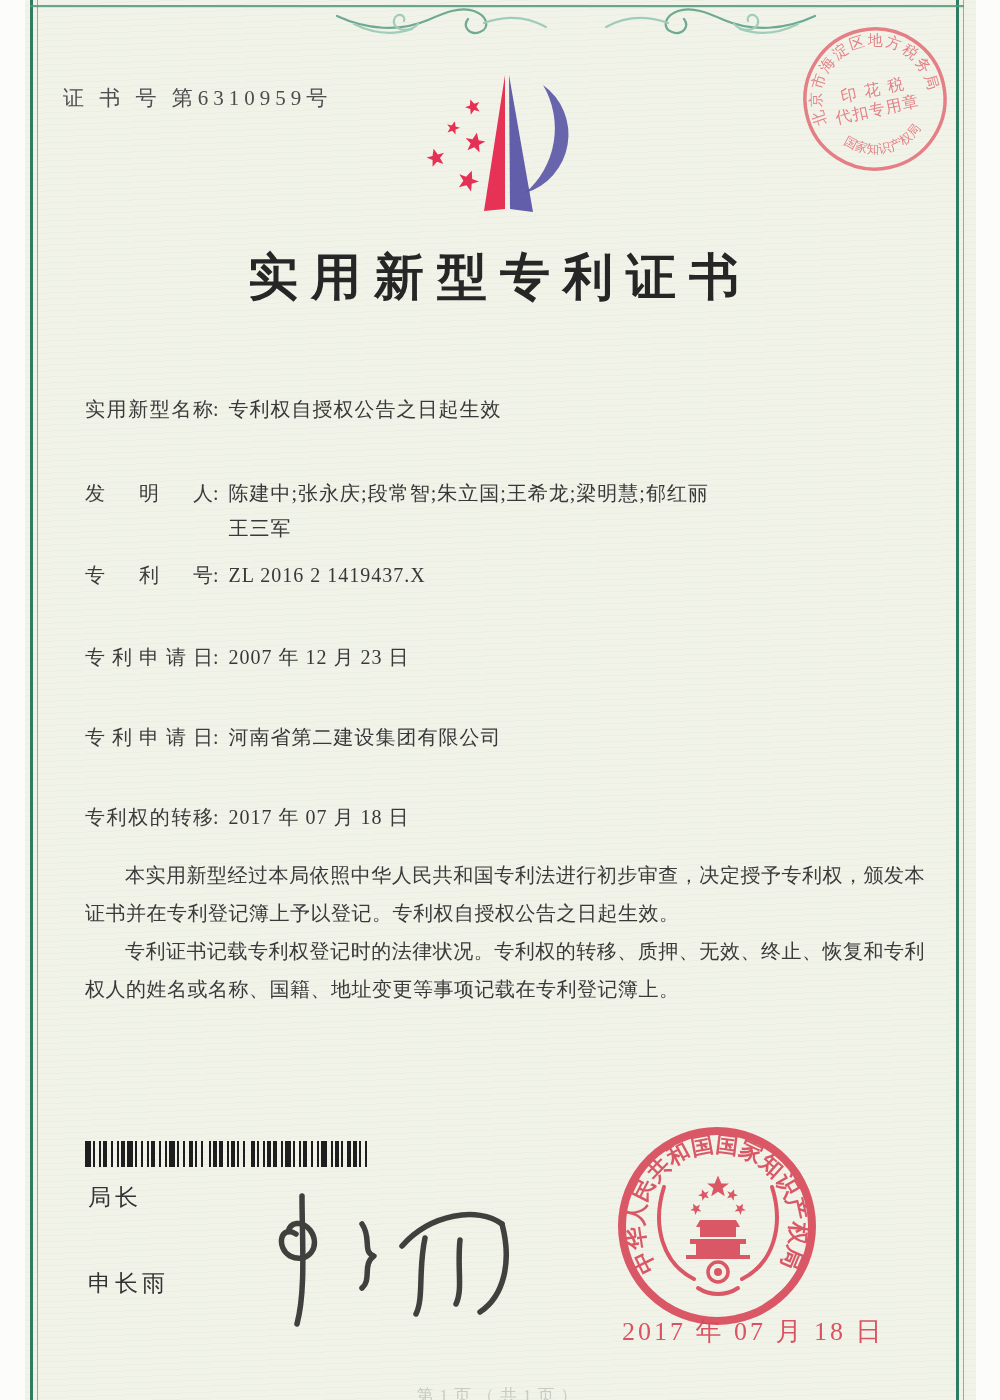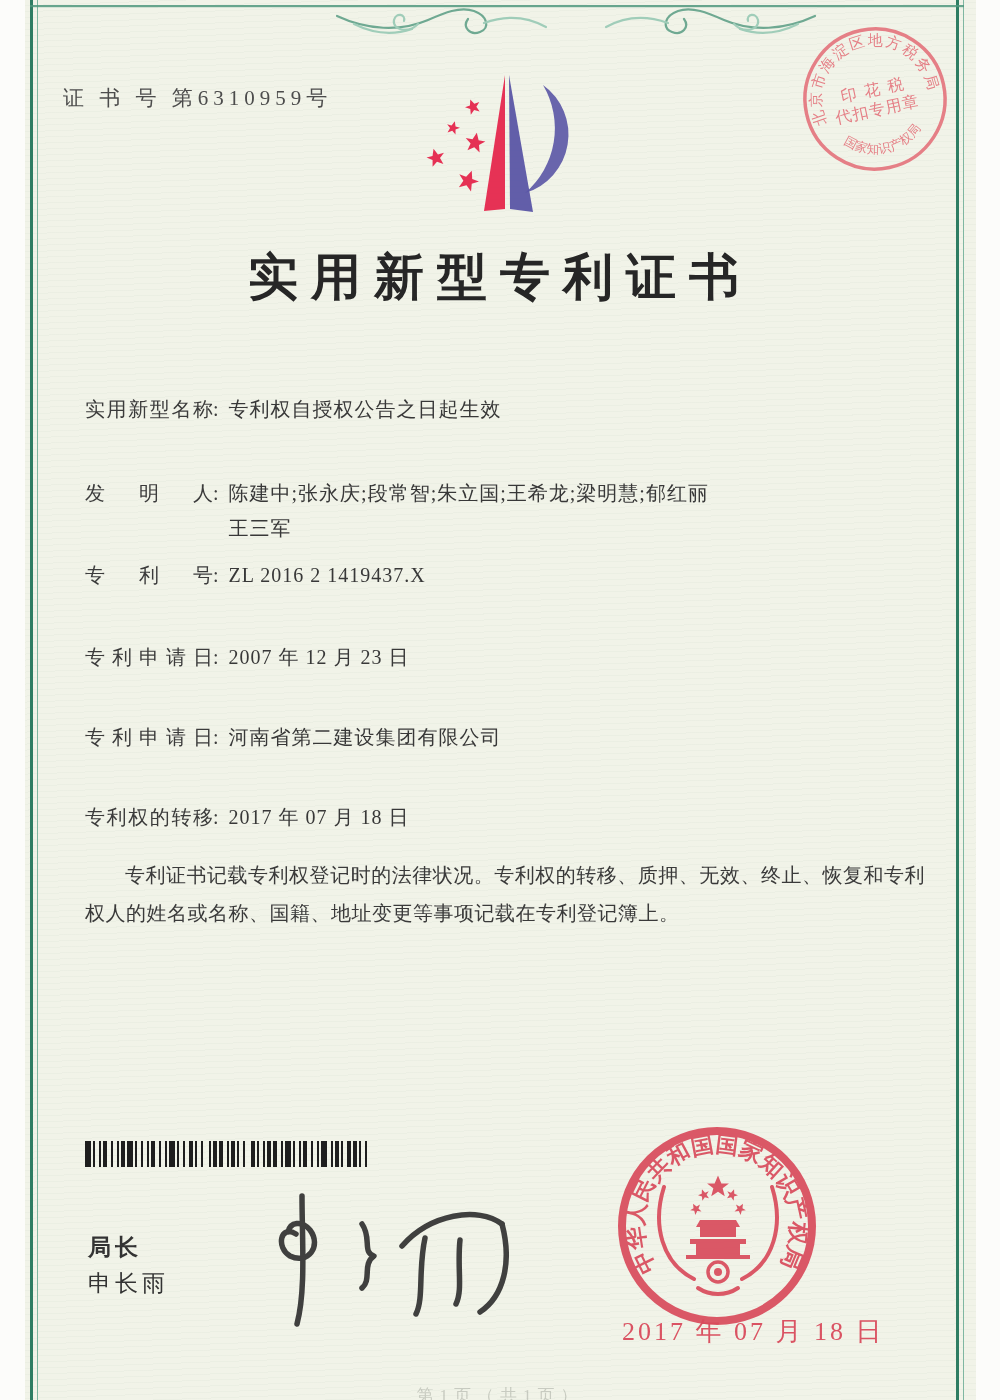--- a/index.html
+++ b/index.html
@@ -26,22 +26,22 @@
   .field{position:absolute;left:85px;width:845px;font-size:20px;line-height:35px;}
   .flabel{display:inline-block;width:128px;text-align:justify;text-align-last:justify;vertical-align:top;color:#3b3b3b;}
   .fcolon{vertical-align:top;margin-right:10px;}
   .fvalue{display:inline-block;max-width:640px;white-space:pre-line;vertical-align:top;color:#383838;letter-spacing:1px;}
   .f1{top:392px;} .f2{top:476px;} .f3{top:558px;} .f4{top:640px;} .f5{top:720px;} .f6{top:800px;}
   .body-text{position:absolute;left:85px;top:856px;width:840px;}
   .body-text p{margin:0;text-indent:2em;font-size:20px;line-height:38px;text-align:justify;color:#3a3a3a;letter-spacing:.5px;}
   .barcode{position:absolute;left:85px;top:1141px;width:282px;height:26px;overflow:hidden;white-space:nowrap;font-size:0;}
   .barcode i{display:inline-block;height:26px;}
   .barcode i.bar{background:#1e1e1e;}
-  .official-role{position:absolute;left:88px;top:1232px;font-size:23px;letter-spacing:4px;color:#333;
-    font-family:"Liberation Sans","DejaVu Sans",sans-serif;font-weight:bold;}
+  .official-role{position:absolute;left:88px;top:1182px;font-size:23px;letter-spacing:4px;color:#333;
+    font-family:"Liberation Sans","DejaVu Sans",sans-serif;}
   .official-name{position:absolute;left:88px;top:1268px;font-size:23px;letter-spacing:4px;color:#333;
     font-family:"Liberation Sans","DejaVu Sans",sans-serif;}
   .signature{position:absolute;left:250px;top:1190px;width:290px;height:142px;}
   .seal{position:absolute;left:612px;top:1121px;width:210px;height:210px;opacity:.92;}
   .seal-date{position:absolute;left:622px;top:1314px;font-size:26px;letter-spacing:3px;color:#d94b5c;opacity:.95;}
   .tax-stamp{position:absolute;left:790px;top:14px;width:170px;height:170px;transform:rotate(-12deg);opacity:.9;}
   .page-footer{position:absolute;left:50%;transform:translateX(-50%);top:1384px;font-size:17px;
     letter-spacing:6px;color:#6d7268;opacity:.3;}
   svg text{font-family:"Liberation Serif","DejaVu Serif",serif;}
 </style>
@@ -109,20 +109,21 @@
     <span class="flabel">专利申请日</span><span class="fcolon">:</span><span class="fvalue">2007 年 12 月 23 日</span>
   </div>
   <div class="field f5">
     <span class="flabel">专利申请日</span><span class="fcolon">:</span><span class="fvalue">河南省第二建设集团有限公司</span>
   </div>
   <div class="field f6">
     <span class="flabel">专利权的转移</span><span class="fcolon">:</span><span class="fvalue">2017 年 07 月 18 日</span>
   </div>
 
   <div class="body-text">
+    <p>本实用新型经过本局依照中华人民共和国专利法进行初步审查，决定授予专利权，颁发本证书并在专利登记簿上予以登记。专利权自授权公告之日起生效。</p>
     <p>专利证书记载专利权登记时的法律状况。专利权的转移、质押、无效、终止、恢复和专利权人的姓名或名称、国籍、地址变更等事项记载在专利登记簿上。</p>
   </div>
 
   <div class="barcode" id="barcode"><i class="bar" style="width: 6px;"></i><i class="gap" style="width: 2px;"></i><i class="bar" style="width: 2px;"></i><i class="gap" style="width: 4px;"></i><i class="bar" style="width: 2px;"></i><i class="gap" style="width: 2px;"></i><i class="bar" style="width: 4px;"></i><i class="gap" style="width: 4px;"></i><i class="bar" style="width: 2px;"></i><i class="gap" style="width: 4px;"></i><i class="bar" style="width: 2px;"></i><i class="gap" style="width: 2px;"></i><i class="bar" style="width: 4px;"></i><i class="gap" style="width: 2px;"></i><i class="bar" style="width: 6px;"></i><i class="gap" style="width: 2px;"></i><i class="bar" style="width: 2px;"></i><i class="gap" style="width: 4px;"></i><i class="bar" style="width: 2px;"></i><i class="gap" style="width: 4px;"></i><i class="bar" style="width: 2px;"></i><i class="gap" style="width: 2px;"></i><i class="bar" style="width: 4px;"></i><i class="gap" style="width: 4px;"></i><i class="bar" style="width: 2px;"></i><i class="gap" style="width: 4px;"></i><i class="bar" style="width: 2px;"></i><i class="gap" style="width: 2px;"></i><i class="bar" style="width: 6px;"></i><i class="gap" style="width: 2px;"></i><i class="bar" style="width: 2px;"></i><i class="gap" style="width: 4px;"></i><i class="bar" style="width: 2px;"></i><i class="gap" style="width: 4px;"></i><i class="bar" style="width: 4px;"></i><i class="gap" style="width: 2px;"></i><i class="bar" style="width: 2px;"></i><i class="gap" style="width: 4px;"></i><i class="bar" style="width: 2px;"></i><i class="gap" style="width: 6px;"></i><i class="bar" style="width: 2px;"></i><i class="gap" style="width: 2px;"></i><i class="bar" style="width: 4px;"></i><i class="gap" style="width: 2px;"></i><i class="bar" style="width: 4px;"></i><i class="gap" style="width: 4px;"></i><i class="bar" style="width: 2px;"></i><i class="gap" style="width: 2px;"></i><i class="bar" style="width: 4px;"></i><i class="gap" style="width: 2px;"></i><i class="bar" style="width: 2px;"></i><i class="gap" style="width: 4px;"></i><i class="bar" style="width: 2px;"></i><i class="gap" style="width: 6px;"></i><i class="bar" style="width: 4px;"></i><i class="gap" style="width: 2px;"></i><i class="bar" style="width: 2px;"></i><i class="gap" style="width: 4px;"></i><i class="bar" style="width: 2px;"></i><i class="gap" style="width: 2px;"></i><i class="bar" style="width: 4px;"></i><i class="gap" style="width: 2px;"></i><i class="bar" style="width: 4px;"></i><i class="gap" style="width: 4px;"></i><i class="bar" style="width: 2px;"></i><i class="gap" style="width: 2px;"></i><i class="bar" style="width: 6px;"></i><i class="gap" style="width: 2px;"></i><i class="bar" style="width: 2px;"></i><i class="gap" style="width: 4px;"></i><i class="bar" style="width: 2px;"></i><i class="gap" style="width: 2px;"></i><i class="bar" style="width: 4px;"></i><i class="gap" style="width: 4px;"></i><i class="bar" style="width: 2px;"></i><i class="gap" style="width: 4px;"></i><i class="bar" style="width: 2px;"></i><i class="gap" style="width: 2px;"></i><i class="bar" style="width: 6px;"></i><i class="gap" style="width: 4px;"></i><i class="bar" style="width: 2px;"></i><i class="gap" style="width: 2px;"></i><i class="bar" style="width: 4px;"></i><i class="gap" style="width: 2px;"></i><i class="bar" style="width: 2px;"></i><i class="gap" style="width: 4px;"></i><i class="bar" style="width: 4px;"></i><i class="gap" style="width: 2px;"></i><i class="bar" style="width: 4px;"></i><i class="gap" style="width: 2px;"></i><i class="bar" style="width: 2px;"></i><i class="gap" style="width: 4px;"></i><i class="bar" style="width: 2px;"></i></div>
 
   <div class="official-role">局长</div>
   <div class="official-name">申长雨</div>
 
   <svg class="signature" viewBox="0 0 290 142">
     <g fill="none" stroke="#2d2d2d" stroke-width="5.5" stroke-linecap="round" stroke-linejoin="round" opacity="0.9">

